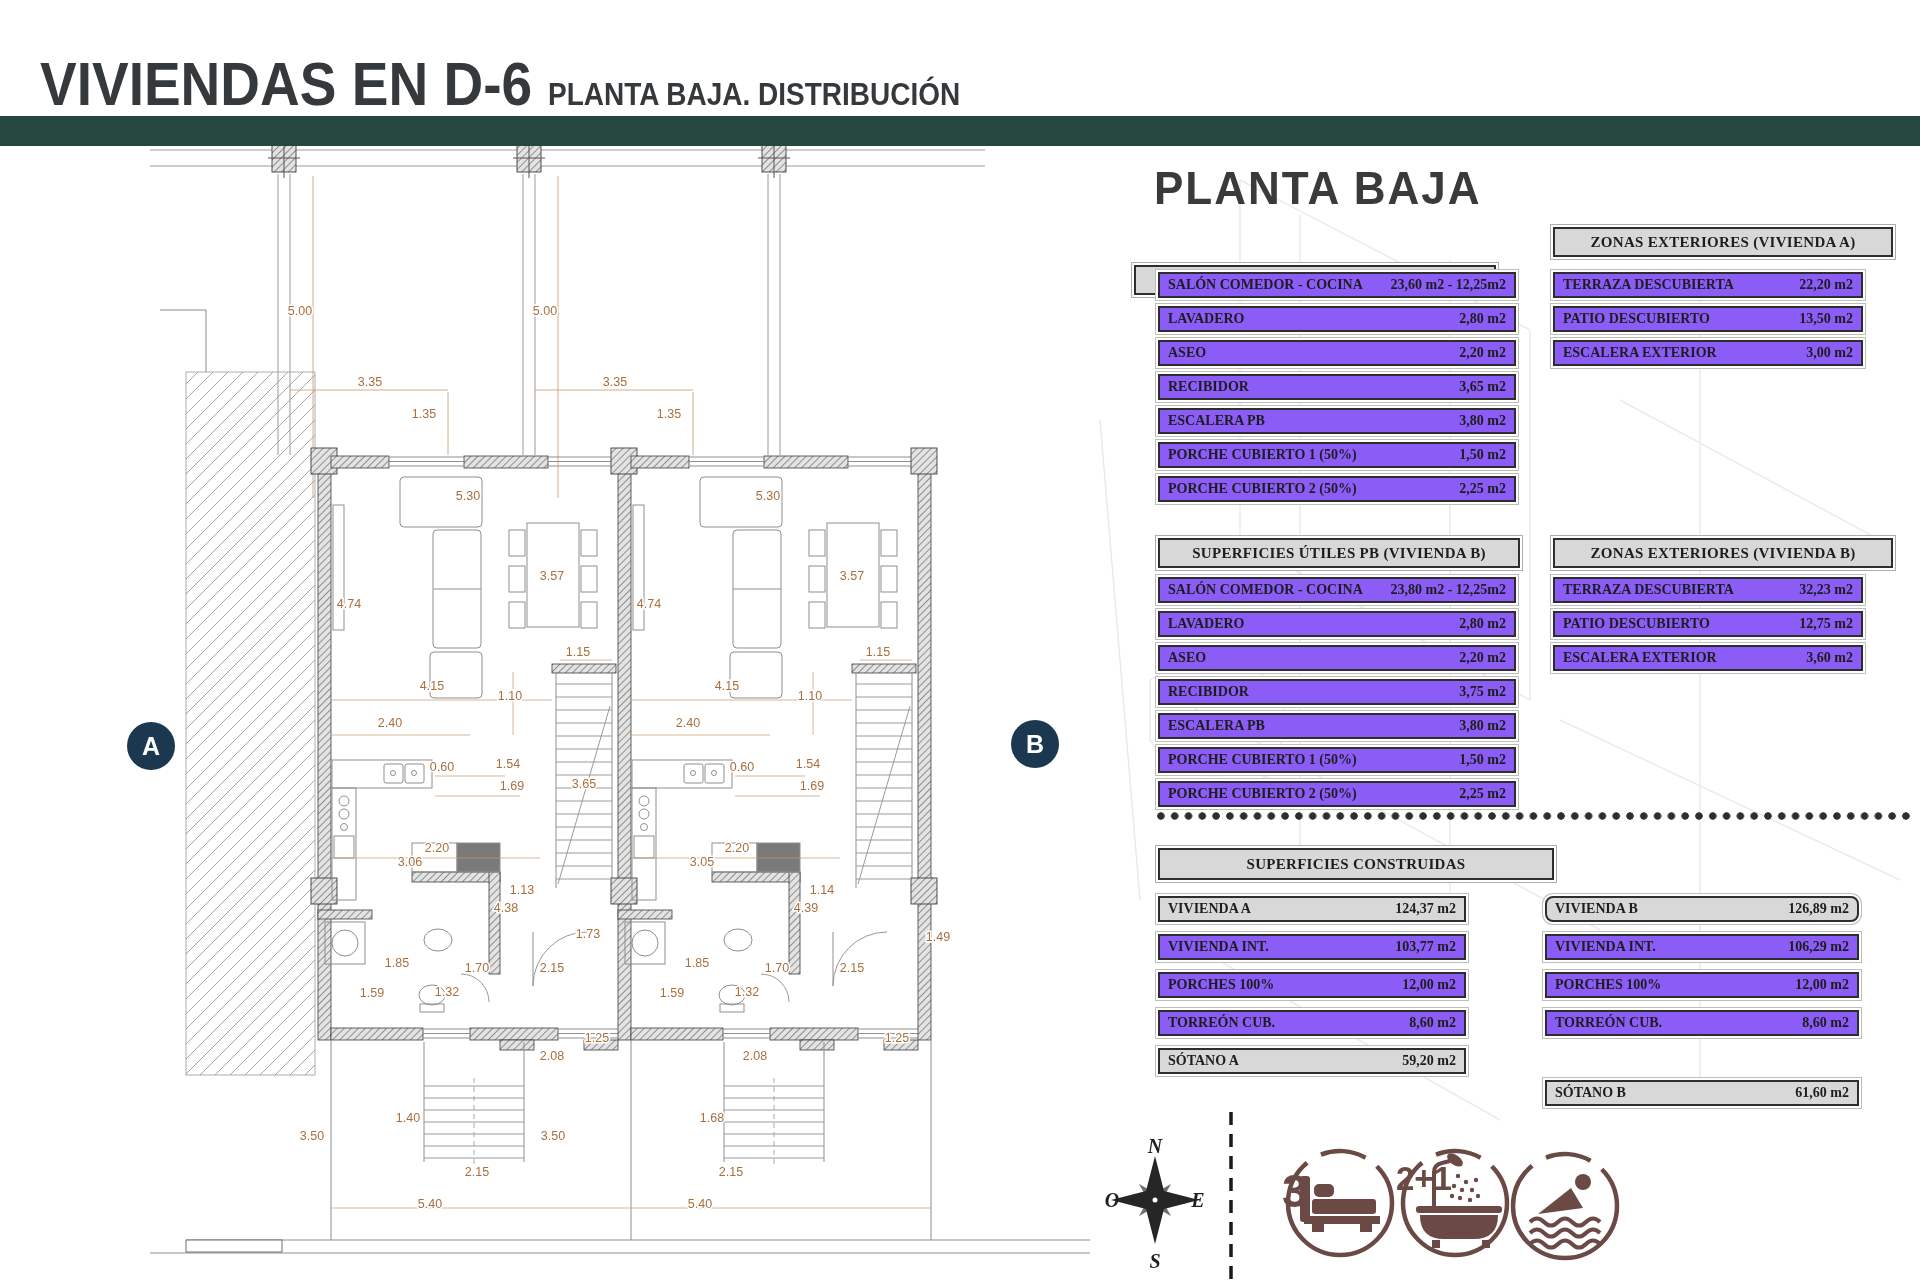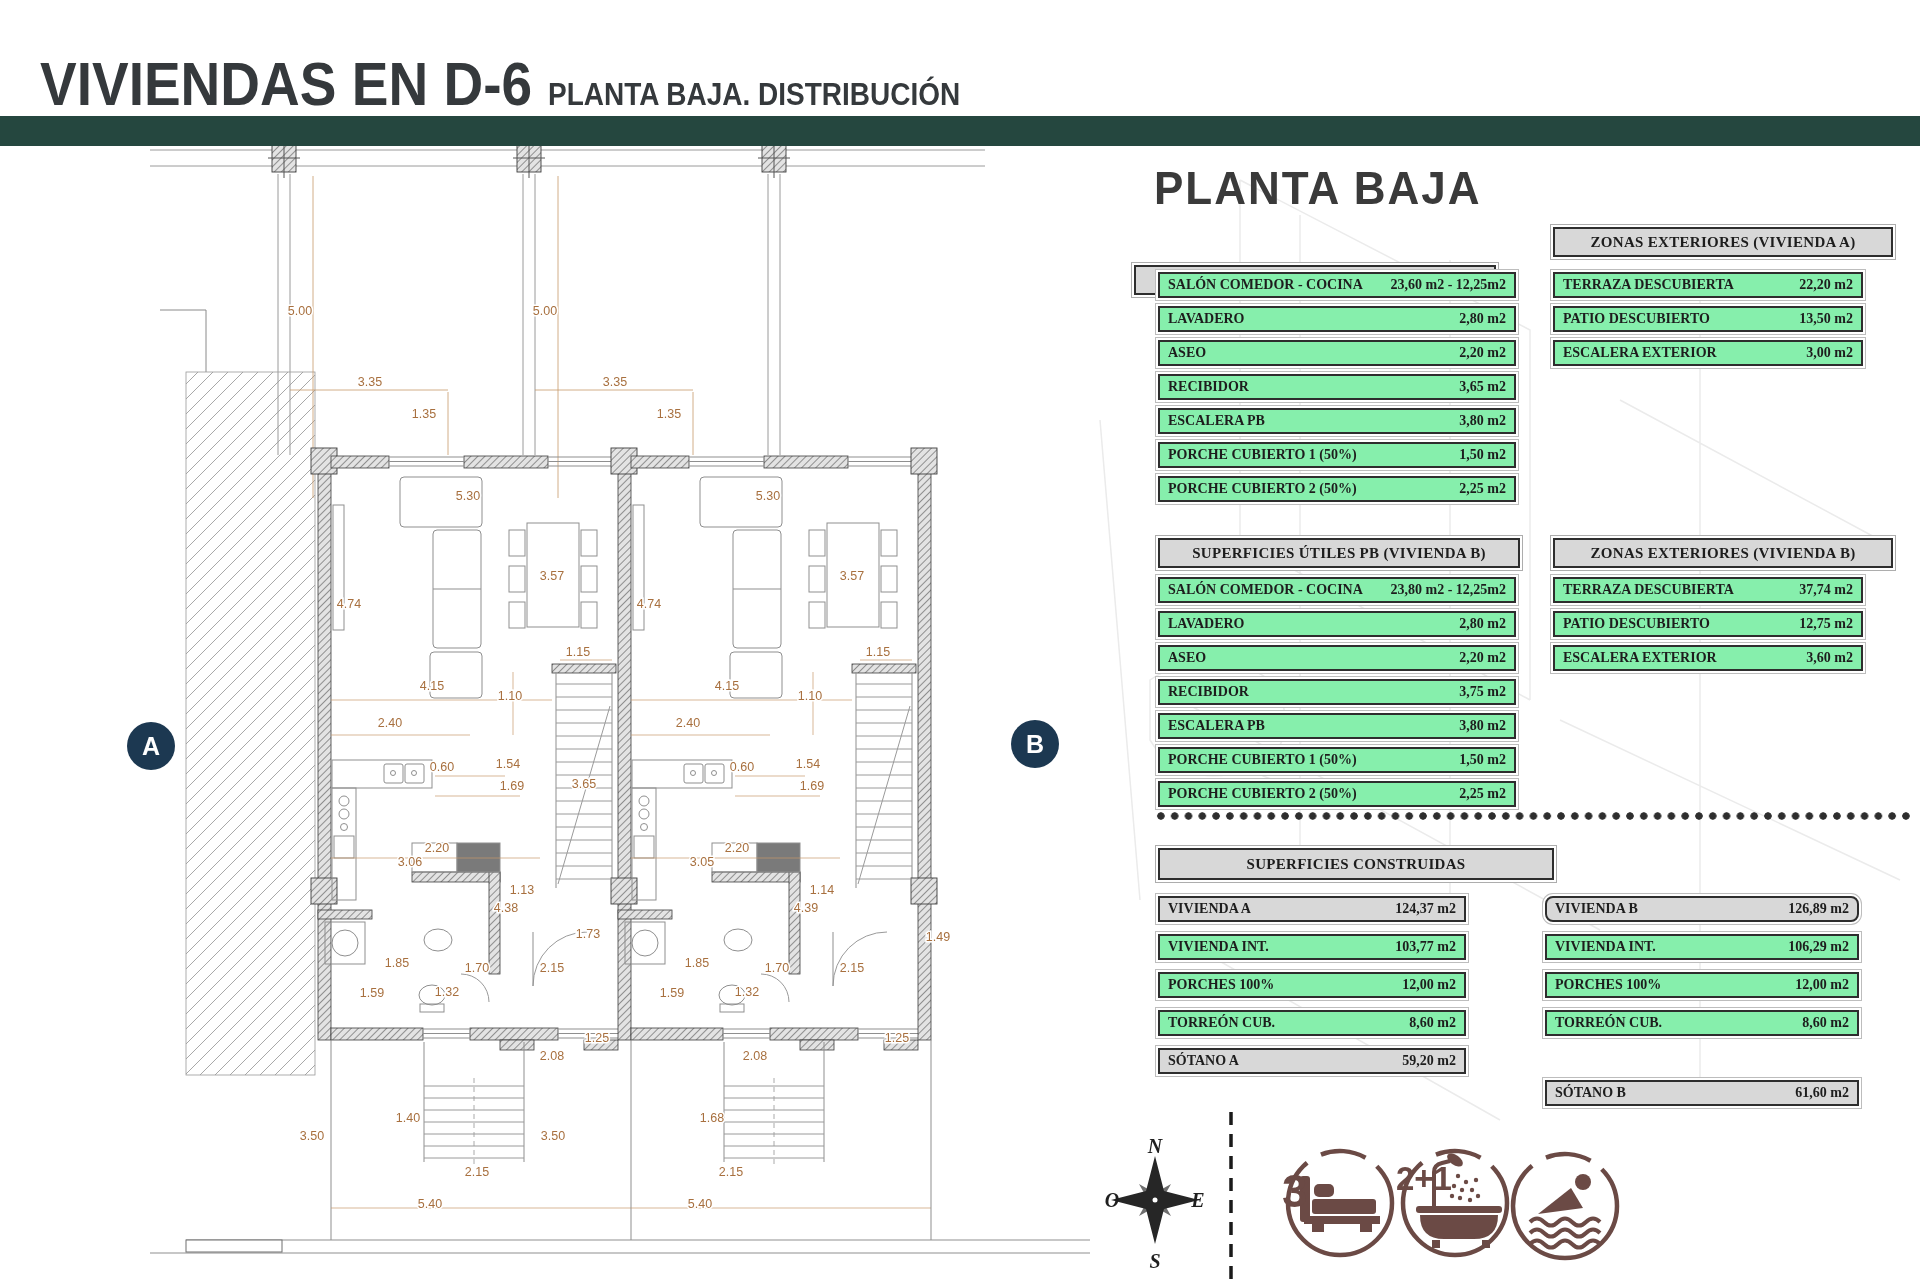--- a/index.html
+++ b/index.html
@@ -13,21 +13,21 @@
   .main-title .sub{font-size:28px;font-weight:bold;margin-left:16px;letter-spacing:0px;}
   .disclaimer{position:absolute;left:1380px;top:58px;width:360px;text-align:right;
     font-size:13px;font-weight:bold;color:#4b4b4b;line-height:1.4;letter-spacing:.2px;}
   .teal-bar{position:absolute;left:0;top:116px;width:1920px;height:30px;background:#25473f;}
   
   .panel-title{position:absolute;left:1154px;top:162px;font-size:44px;font-weight:bold;
     color:#3a3a3a;letter-spacing:2px;transform:scaleY(1.05);transform-origin:left top;white-space:nowrap;}
   .tbl-header{position:absolute;background:#d8d8d8;border:2px solid #2e2e2e;
     box-shadow:0 0 0 2px #ffffff,0 0 0 3px #adadad;display:flex;align-items:center;justify-content:center;
     font-family:"Liberation Serif",serif;font-weight:bold;font-size:15px;color:#1d1d1d;letter-spacing:.3px;}
-  .tbl-row{position:absolute;background:#86efac;border:2px solid #2e2e2e;
+  .tbl-row{position:absolute;background:#8b5cf6;border:2px solid #2e2e2e;
     box-shadow:0 0 0 2px #ffffff,0 0 0 3px #bdbdbd;display:flex;align-items:center;justify-content:space-between;
     font-family:"Liberation Serif",serif;font-weight:bold;font-size:14px;color:#1d1d1d;padding:0 8px;box-sizing:border-box;}
   .tbl-row.shaded{background:#d8d8d8;}
   .tbl-row .lbl{white-space:nowrap;}
   .tbl-row .val{white-space:nowrap;}
   .dots{position:absolute;left:1154px;top:810px;width:756px;height:12px;
     background-image:radial-gradient(circle,#2e2e2e 3.4px,transparent 4px);
     background-size:13.8px 12px;background-repeat:repeat-x;background-position:left center;}
   
   .badge{position:absolute;width:48px;height:48px;border-radius:50%;background:#1c3851;color:#fff;
@@ -359,21 +359,21 @@
         <span class="lbl">PORCHE CUBIERTO 1 (50%)</span>
         <span class="val">1,50 m2</span>
       </div>
       <div class="tbl-row" style="left: 1158px; top: 781px; width: 358px; height: 26px;">
         <span class="lbl">PORCHE CUBIERTO 2 (50%)</span>
         <span class="val">2,25 m2</span>
       </div>
       <div class="tbl-header" style="left: 1553px; top: 538px; width: 336px; height: 26px;">ZONAS EXTERIORES (VIVIENDA B)</div>
       <div class="tbl-row" style="left: 1553px; top: 577px; width: 310px; height: 26px;">
         <span class="lbl">TERRAZA DESCUBIERTA</span>
-        <span class="val">37,74 m2</span>
+        <span class="val">32,23 m2</span>
       </div>
       <div class="tbl-row" style="left: 1553px; top: 611px; width: 310px; height: 26px;">
         <span class="lbl">PATIO DESCUBIERTO</span>
         <span class="val">12,75 m2</span>
       </div>
       <div class="tbl-row" style="left: 1553px; top: 645px; width: 310px; height: 26px;">
         <span class="lbl">ESCALERA EXTERIOR</span>
         <span class="val">3,60 m2</span>
       </div>
       <div class="tbl-header" style="left: 1158px; top: 848px; width: 392px; height: 28px;">SUPERFICIES CONSTRUIDAS</div>

